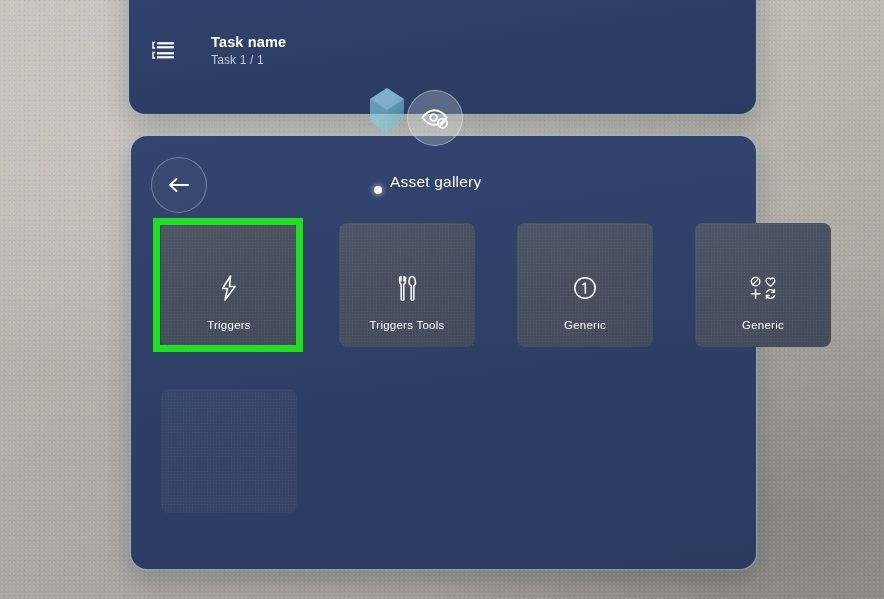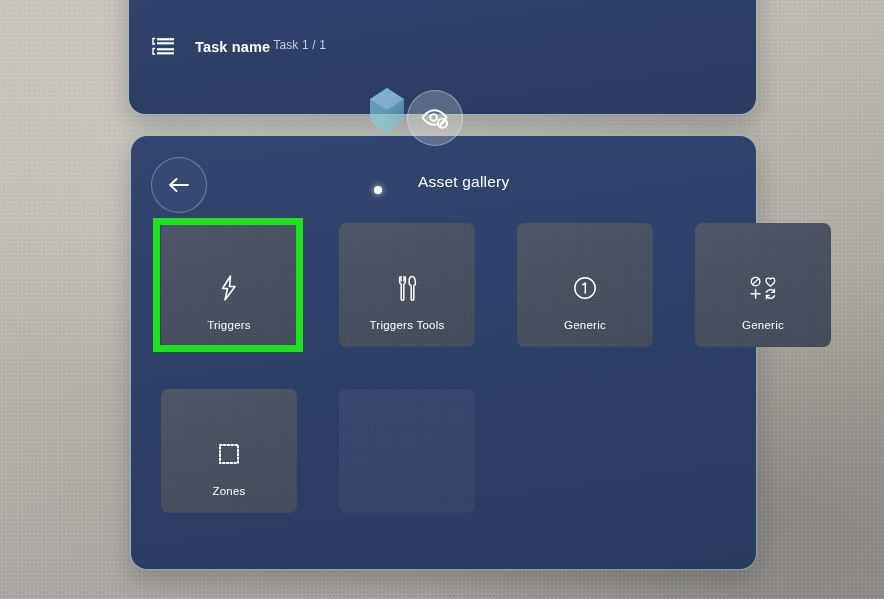--- a/index.html
+++ b/index.html
@@ -65,21 +65,21 @@
     display: flex;
     align-items: center;
     gap: 18px;
   }
   .task-icon {
     width: 26px;
     height: 26px;
     flex: none;
     display: block;
   }
-  .task-texts { display: flex; flex-direction: row; gap: 3px; }
+  .task-texts { display: flex; flex-direction: column; gap: 3px; margin-left: 16px; }
   .task-title {
     color: #ffffff;
     font-size: 14.5px;
     font-weight: bold;
     letter-spacing: 0.15px;
     line-height: 1.15;
   }
   .task-sub {
     color: #c4ccdd;
     font-size: 12px;
@@ -115,21 +115,20 @@
 
   
   #gallery-title {
     position: absolute;
     left: 390px;
     top: 173px;
     color: #ffffff;
     font-size: 15.5px;
     letter-spacing: 0.2px;
     white-space: nowrap;
-    margin-left: 28px;
   }
   #gaze-dot {
     position: absolute;
     left: 374px;
     top: 186px;
     width: 8px;
     height: 8px;
     border-radius: 50%;
     background: #ffffff;
     box-shadow: 0 0 5px 1.5px rgba(255,255,255,0.42);
@@ -312,28 +311,20 @@
 
           <path d="M17.3 17.4 A4.4 4.4 0 0 1 25.4 17.1" fill="none" stroke="#ffffff" stroke-width="1.3" stroke-linecap="round"></path>
           <path d="M25.6 20.6 A4.4 4.4 0 0 1 17.4 20.6" fill="none" stroke="#ffffff" stroke-width="1.3" stroke-linecap="round"></path>
           <path d="M25.4 14.3 L25.4 17.3 L22.5 17.3" fill="none" stroke="#ffffff" stroke-width="1.3" stroke-linecap="round" stroke-linejoin="round"></path>
           <path d="M17.4 23.5 L17.4 20.5 L20.3 20.5" fill="none" stroke="#ffffff" stroke-width="1.3" stroke-linecap="round" stroke-linejoin="round"></path>
         </svg>
       </div>
       <div class="tile-label">Generic</div>
     </div>
 
-    <div class="tile">
-      <div class="tile-icon">
-        <svg width="26" height="26" viewBox="0 0 26 26">
-          <rect x="4" y="4" width="18" height="18" fill="none" stroke="#ffffff" stroke-width="2" stroke-dasharray="1.6 2.2" stroke-linecap="round"></rect>
-        </svg>
-      </div>
-      <div class="tile-label">Zones</div>
-    </div>
 
     <div class="tile empty">
       <div class="tile-label"></div>
     </div>
 
   </div>
 
   <div id="highlight-box"></div>
 
   <svg id="gem-cursor" viewBox="0 0 56 56">

